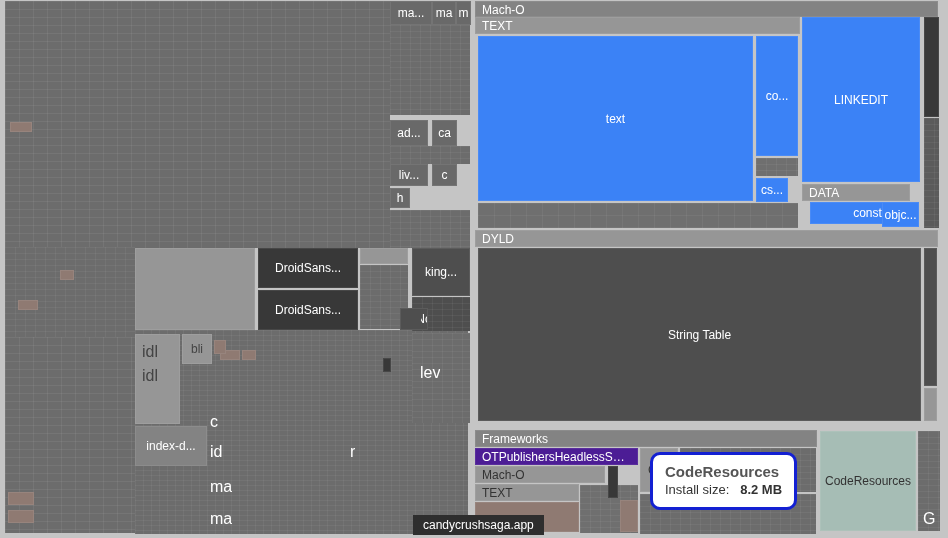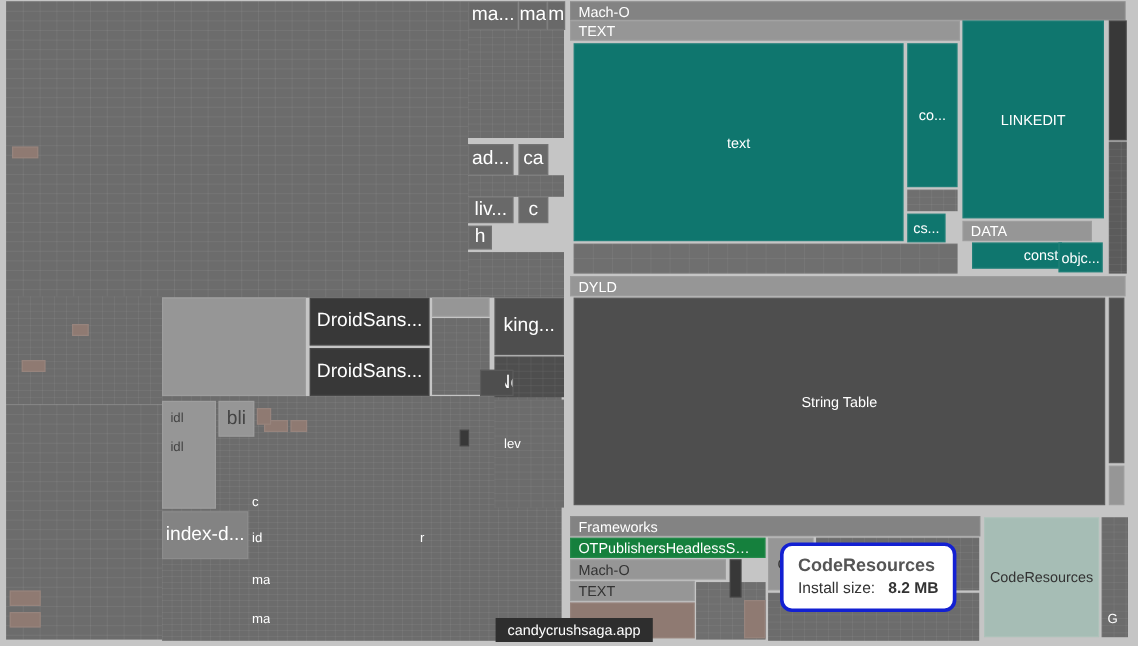--- a/index.html
+++ b/index.html
@@ -31,29 +31,29 @@
     .body {
       display: flex;
       align-items: center;
       justify-content: center;
       height: calc(100% - 16px);
       font-size: 12px;
     }
     .noheader .body { height: 100%; }
     .bg-dark { background: #4e4e4e; }
     .bg-med  { background: #696969; }
-    .bg-med2 { background: #0f766e; }
-    .bg-med3 { background: #15803d; }
+    .bg-med2 { background: #3b82f6; }
+    .bg-med3 { background: #4c1d95; }
     .bg-hdr  { background: #969696; }
     .bg-hdr2 { background: #838383; }
     .bg-near-black { background: #383838; }
     .bg-highlight { background: #a6bdb5; }
     .bg-brownish { background: #8f7a72; }
     .label { white-space: nowrap; text-overflow: ellipsis; overflow: hidden; }
-    .center { display:flex; align-items:center; justify-content:center; width:100%; height:100%; font-size:16px;}
+    .center { display:flex; align-items:center; justify-content:center; width:100%; height:100%; font-size:12px;}
     .tooltip {
       position: absolute;
       background: #fff;
       border: 3px solid #1320d2;
       border-radius: 10px;
       padding: 8px 12px 10px 12px;
       color: #333;
       font-size: 13px;
       z-index: 100;
     }
@@ -78,21 +78,21 @@
     }
     .micro-grid2 {
       position: absolute;
       background-color: #6c6c6c;
       background-image:
         linear-gradient(rgba(255,255,255,0.05) 1px, transparent 1px),
         linear-gradient(90deg, rgba(255,255,255,0.05) 1px, transparent 1px);
       background-size: 10px 6px;
     }
     .tinylbl {
-      position: absolute; font-size: 11px; color: #fff;
+      position: absolute; font-size: 16px; color: #fff;
       white-space: nowrap; overflow: hidden; text-overflow: ellipsis;
     }
   </style>
 </head>
 <body>
 
 <div class="treemap">
 
   <div class="micro-grid" style="left:5px; top:1px; width:385px; height:247px;"></div>
   <div class="micro-grid2" style="left:5px; top:247px; width:130px; height:90px;"></div>

